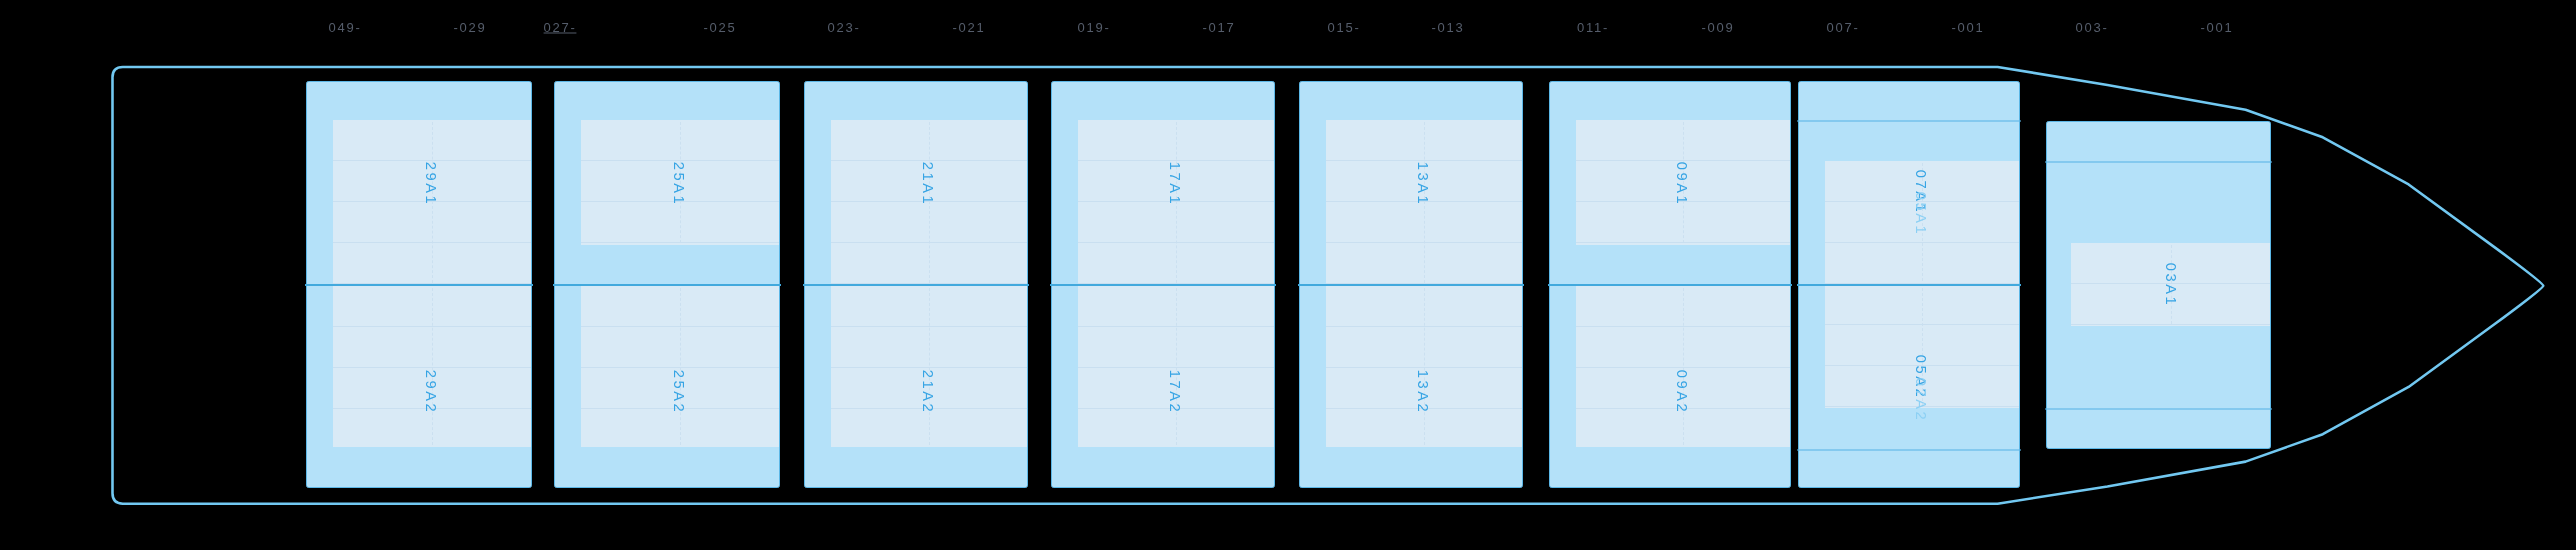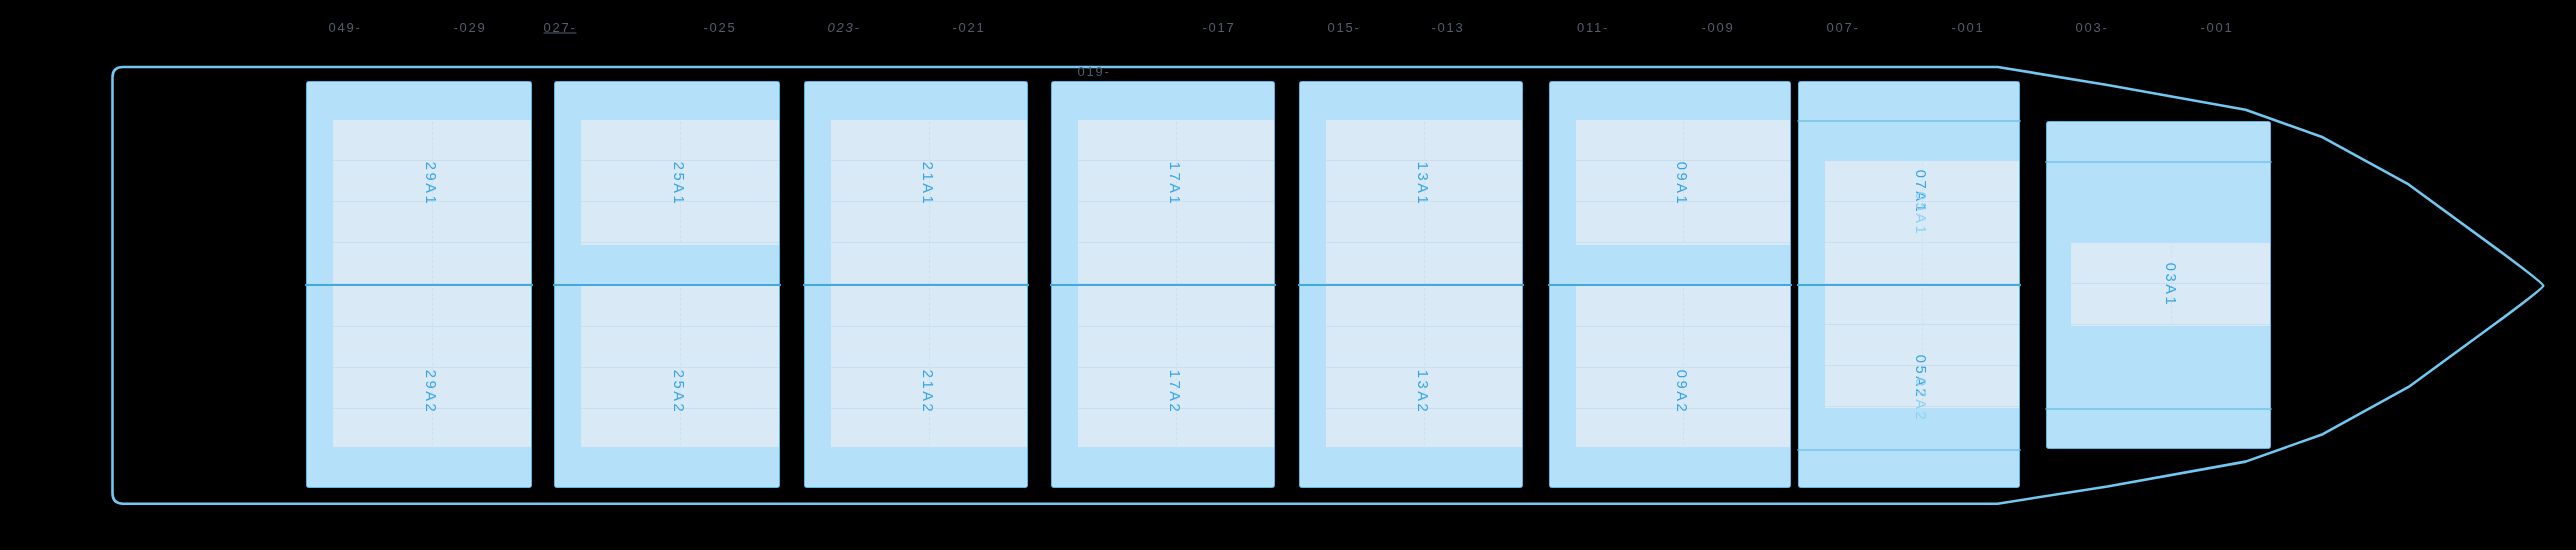--- a/index.html
+++ b/index.html
@@ -50,23 +50,23 @@
   <svg id="hull-svg" width="2576" height="550" viewBox="0 0 3000 641">
     <path d="M 142,78 H 2327 L 2455,99 L 2616,128 L 2706,160 L 2806,215 L 2906,288
              Q 2963,330 2963,333 Q 2963,336 2906,378
              L 2806,451 L 2706,506 L 2616,538 L 2455,567 L 2327,587
              H 142 Q 130,587 130,575 V 90 Q 130,78 142,78 Z" fill="none" stroke="#72c8f1" stroke-width="3" stroke-linejoin="round"></path>
   </svg>
 <div class="axis-label" style="left: 345px;">049-</div>
     <div class="axis-label" style="left: 470px;">-029</div>
     <div class="axis-label" style="left: 560px; text-decoration: underline;">027-</div>
     <div class="axis-label" style="left: 720px;">-025</div>
-    <div class="axis-label" style="left: 844px; font-style: italic;">023-</div>
+    <div class="axis-label" style="left: 844px;">023-</div>
     <div class="axis-label" style="left: 969px;">-021</div>
-    <div class="axis-label" style="left: 1094px; margin-top: 44px;">019-</div>
+    <div class="axis-label" style="left: 1094px;">019-</div>
     <div class="axis-label" style="left: 1219px;">-017</div>
     <div class="axis-label" style="left: 1344px;">015-</div>
     <div class="axis-label" style="left: 1448px;">-013</div>
     <div class="axis-label" style="left: 1593px;">011-</div>
     <div class="axis-label" style="left: 1718px;">-009</div>
     <div class="axis-label" style="left: 1843px;">007-</div>
     <div class="axis-label" style="left: 1968px;">-001</div>
     <div class="axis-label" style="left: 2092px;">003-</div>
     <div class="axis-label" style="left: 2217px;">-001</div>
     <div class="bay" style="left: 306px; top: 81px; width: 226px; height: 407px;">

